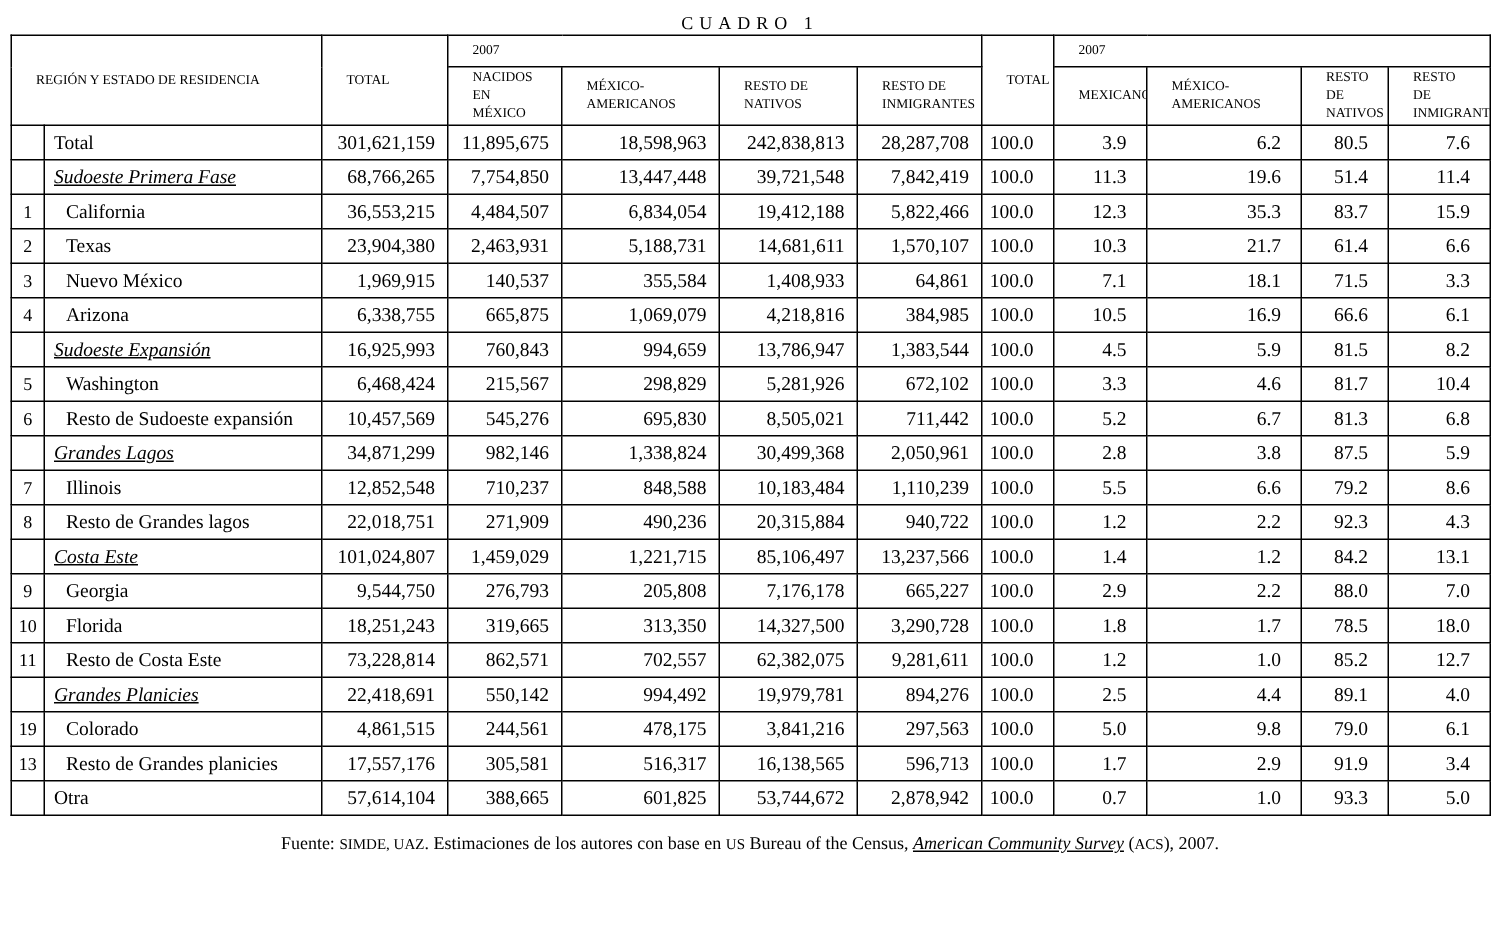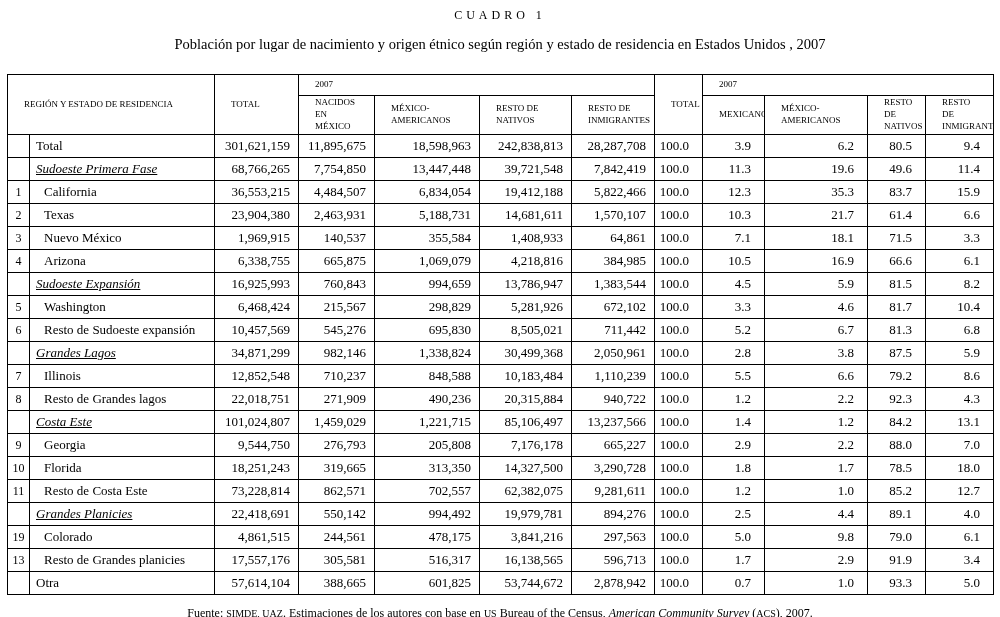--- a/index.html
+++ b/index.html
@@ -83,21 +83,20 @@
   }
   .source-note .smallcaps { font-size: 10px; }
   .source-note .italic { font-style: italic; }
 </style>
 </head>
 <body>
 
 <div class="page">
 
   <div class="title">CUADRO 1</div>
-  <div class="subtitle">Población por lugar de nacimiento y origen étnico según región y estado de residencia en Estados Unidos , 2007</div>
 
   <table class="data-table">
     <colgroup>
       <col style="width:22px">
       <col style="width:185px">
       <col style="width:84px">
       <col style="width:76px">
       <col style="width:105px">
       <col style="width:92px">
       <col style="width:83px">
@@ -132,34 +131,34 @@
           <td class="name">Total</td>
           <td class="val">301,621,159</td>
           <td class="val">11,895,675</td>
           <td class="val">18,598,963</td>
           <td class="val">242,838,813</td>
           <td class="val">28,287,708</td>
           <td class="pct">100.0</td>
           <td class="pct">3.9</td>
           <td class="pct">6.2</td>
           <td class="pct">80.5</td>
-          <td class="pct">9.4</td>
+          <td class="pct">7.6</td>
         </tr>
         <tr>
           <td class="num"></td>
           <td class="name italic">Sudoeste Primera Fase</td>
           <td class="val">68,766,265</td>
           <td class="val">7,754,850</td>
           <td class="val">13,447,448</td>
           <td class="val">39,721,548</td>
           <td class="val">7,842,419</td>
           <td class="pct">100.0</td>
           <td class="pct">11.3</td>
           <td class="pct">19.6</td>
-          <td class="pct">49.6</td>
+          <td class="pct">51.4</td>
           <td class="pct">11.4</td>
         </tr>
         <tr>
           <td class="num">1</td>
           <td class="name indent">California</td>
           <td class="val">36,553,215</td>
           <td class="val">4,484,507</td>
           <td class="val">6,834,054</td>
           <td class="val">19,412,188</td>
           <td class="val">5,822,466</td>

